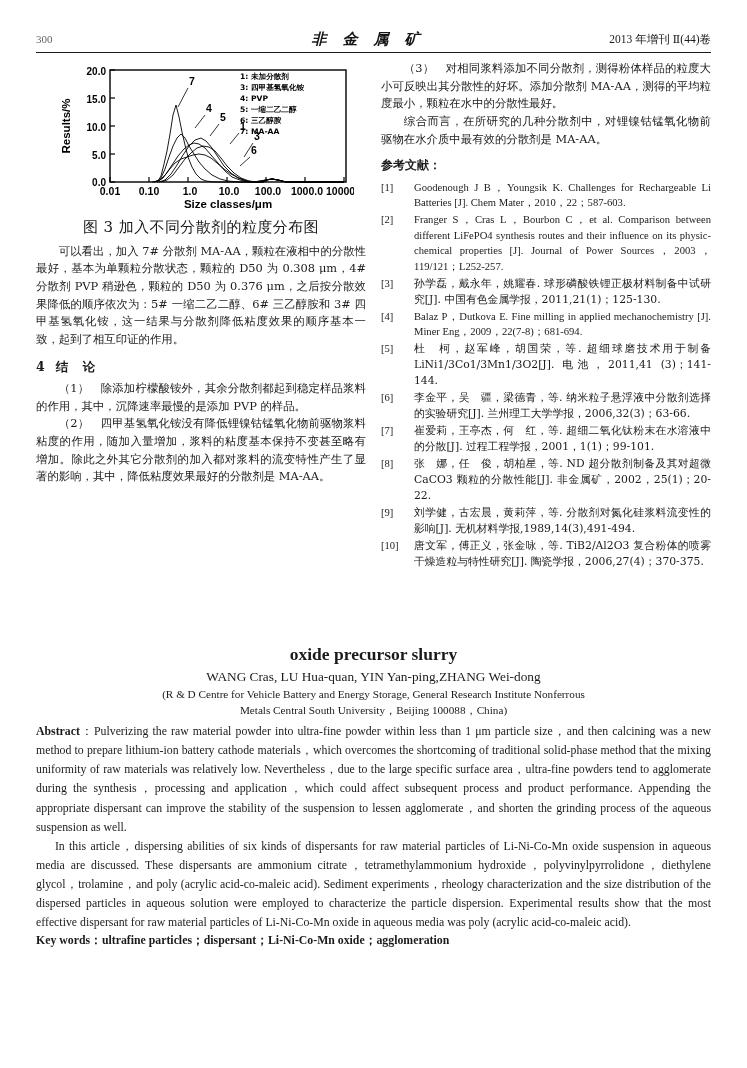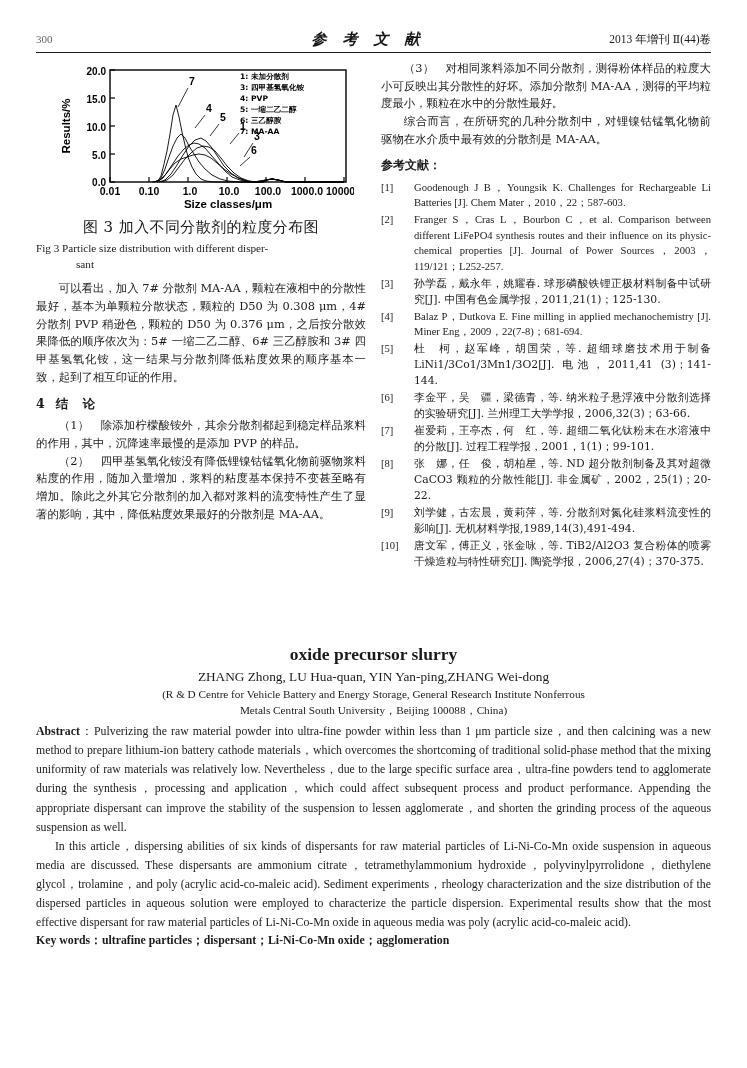--- a/index.html
+++ b/index.html
@@ -191,21 +191,21 @@
     font-family: "Liberation Serif", serif;
   }
 </style>
 </head>
 <body>
 
 <div class="page">
 
   <div class="runhead">
     <span class="runhead-page">300</span>
-    <span class="runhead-journal">参考文献</span>
+    <span class="runhead-journal">非金属矿</span>
     <span class="runhead-issue">2013 年增刊 Ⅱ(44)卷</span>
   </div>
   <div class="runhead-rule"></div>
 
   <div class="col col-left">
 
     <div class="figure-wrap">
       <div class="chart-box">
         <svg width="300" height="150" viewBox="0 0 300 150">
 
@@ -285,24 +285,20 @@
             <text x="186" y="28" font-family="DejaVu Sans, sans-serif" font-size="7.6" font-weight="bold" fill="#000">3: 四甲基氢氧化铵</text>
             <text x="186" y="39" font-family="DejaVu Sans, sans-serif" font-size="7.6" font-weight="bold" fill="#000">4: PVP</text>
             <text x="186" y="50" font-family="DejaVu Sans, sans-serif" font-size="7.6" font-weight="bold" fill="#000">5: 一缩二乙二醇</text>
             <text x="186" y="61" font-family="DejaVu Sans, sans-serif" font-size="7.6" font-weight="bold" fill="#000">6: 三乙醇胺</text>
             <text x="186" y="72" font-family="DejaVu Sans, sans-serif" font-size="7.6" font-weight="bold" fill="#000">7: MA-AA</text>
           </g>
         </svg>
       </div>
 
       <div class="fig-cap-cn">图 3    加入不同分散剂的粒度分布图</div>
-      <div class="fig-cap-en">
-        <span>Fig 3  Particle size distribution with different disper-</span><br>
-        <span class="fig-cap-en-2">sant</span>
-      </div>
     </div>
 
     <p class="cn indent2">可以看出，加入 7# 分散剂 MA-AA，颗粒在液相中的分散性最好，基本为单颗粒分散状态，颗粒的 D50 为 0.308 μm，4# 分散剂 PVP 稍逊色，颗粒的 D50 为 0.376 μm，之后按分散效果降低的顺序依次为：5# 一缩二乙二醇、6# 三乙醇胺和 3# 四甲基氢氧化铵，这一结果与分散剂降低粘度效果的顺序基本一致，起到了相互印证的作用。</p>
 
     <div class="sec-head">
       <span class="num">4</span><span>结　论</span>
     </div>
 
     <p class="cn indent2">（1）　除添加柠檬酸铵外，其余分散剂都起到稳定样品浆料的作用，其中，沉降速率最慢的是添加 PVP 的样品。</p>
     <p class="cn indent2">（2）　四甲基氢氧化铵没有降低锂镍钴锰氧化物前驱物浆料粘度的作用，随加入量增加，浆料的粘度基本保持不变甚至略有增加。除此之外其它分散剂的加入都对浆料的流变特性产生了显著的影响，其中，降低粘度效果最好的分散剂是 MA-AA。</p>
@@ -354,21 +350,21 @@
       <span class="tag">[10]</span>
       <span>唐文军，傅正义，张金咏，等. TiB2/Al2O3 复合粉体的喷雾干燥造粒与特性研究[J]. 陶瓷学报，2006,27(4)；370-375.</span>
     </div>
   </div>
 
   <div class="en-block">
     <div class="en-title">
       <br>
       <span>oxide precursor slurry</span>
     </div>
-    <div class="en-authors">ZHANG Zhong, LU Hua-quan, YIN Yan-ping,ZHANG Wei-dong</div>
+    <div class="en-authors">WANG Cras, LU Hua-quan, YIN Yan-ping,ZHANG Wei-dong</div>
     <div class="en-affil">
       <span>(R &amp; D Centre for Vehicle Battery and Energy Storage, General Research Institute Nonferrous</span><br>
       <span>Metals Central South University，Beijing 100088，China)</span>
     </div>
     <p class="en-para"><span class="lbl">Abstract</span><span>：</span><span>Pulverizing the raw material powder into ultra-fine powder within less than 1 μm particle size，and then calcining was a new method to prepare lithium-ion battery cathode materials，which overcomes the shortcoming of traditional solid-phase method that the mixing uniformity of raw materials was relatively low. Nevertheless，due to the large specific surface area，ultra-fine powders tend to agglomerate during the synthesis，processing and application，which could affect subsequent process and product performance. Appending the appropriate dispersant can improve the stability of the suspension to lessen agglomerate，and shorten the grinding process of the aqueous suspension as well.</span></p>
     <p class="en-para indent">In this article，dispersing abilities of six kinds of dispersants for raw material particles of Li-Ni-Co-Mn oxide suspension in aqueous media are discussed. These dispersants are ammonium citrate，tetramethylammonium hydroxide，polyvinylpyrrolidone，diethylene glycol，trolamine，and poly (acrylic acid-co-maleic acid). Sediment experiments，rheology characterization and the size distribution of the dispersed particles in aqueous solution were employed to characterize the particle dispersion. Experimental results show that the most effective dispersant for raw material particles of Li-Ni-Co-Mn oxide in aqueous media was poly (acrylic acid-co-maleic acid).</p>
     <div class="kw"><span>Key words</span><span>：ultrafine particles；dispersant；Li-Ni-Co-Mn oxide；agglomeration</span></div>
   </div>
 
 </div>

